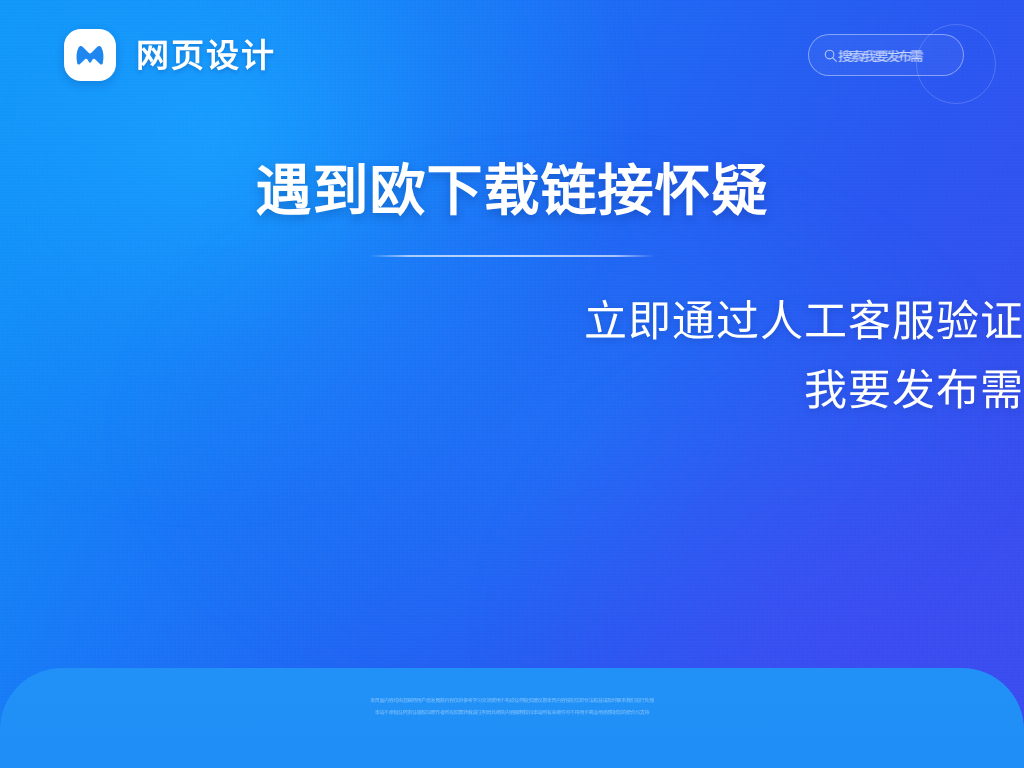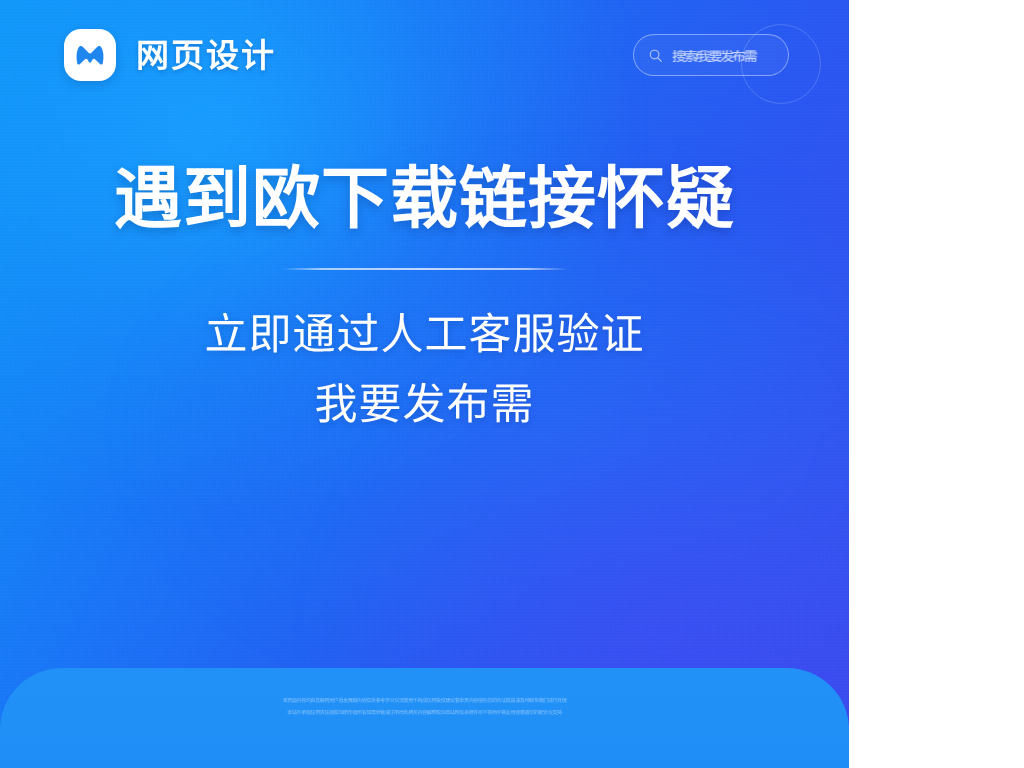--- a/index.html
+++ b/index.html
@@ -4,21 +4,21 @@
 <title>网页设计</title>
 <style>
   html, body {
     margin: 0;
     padding: 0;
     background: #ffffff;
   }
 
   #stage {
     position: relative;
-    width: 849px;
+    width: 1024px;
     height: 768px;
     overflow: hidden;
     font-family: "Liberation Sans", "DejaVu Sans", sans-serif;
     background: #be185d;
     -webkit-font-smoothing: antialiased;
   }
 
   
   .bg-base {
     position: absolute;
@@ -131,21 +131,21 @@
   
   .search-pill {
     position: relative;
     width: 156px;
     height: 42px;
     border-radius: 21px;
     border: 1px solid rgba(255,255,255,0.42);
     background: rgba(255,255,255,0.045);
     display: flex;
     align-items: center;
-    gap: 9px;
+    gap: 0;
     padding: 0 14px;
     box-sizing: border-box;
     overflow: hidden;
   }
   .search-pill .pill-icon {
     flex: none;
     opacity: .62;
     display: flex;
     align-items: center;
   }
@@ -164,21 +164,21 @@
   .hero {
     position: absolute;
     left: 0; right: 0;
     top: 160px;
     text-align: center;
   }
 
   .headline {
     color: #ffffff;
     font-weight: 700;
-    font-size: 68px;
+    font-size: 56px;
     line-height: 1.12;
     letter-spacing: 1px;
     margin: 0;
     text-shadow: 0 4px 10px rgba(0, 30, 95, 0.26);
   }
   .headline .hl-line { display: block; white-space: nowrap; }
 
   .divider {
     width: 286px;
     height: 2px;
@@ -194,21 +194,21 @@
 
   .subtitle {
     margin: 30px 0 0;
     color: #ffffff;
     font-size: 43px;
     font-weight: 400;
     line-height: 1.62;
     letter-spacing: 1px;
     text-shadow: 0 2px 7px rgba(0, 30, 95, 0.22);
   }
-  .subtitle .sub-line { display: block; }
+  .subtitle .sub-line { display: block; text-align: right; }
 
   
   .bottom-panel {
     position: absolute;
     left: 0;
     right: 0;
     top: 668px;
     height: 100px;
     background: linear-gradient(180deg, #2191f8 0%, #2090f7 55%, #1f8df6 100%);
     border-top-left-radius: 62px;

